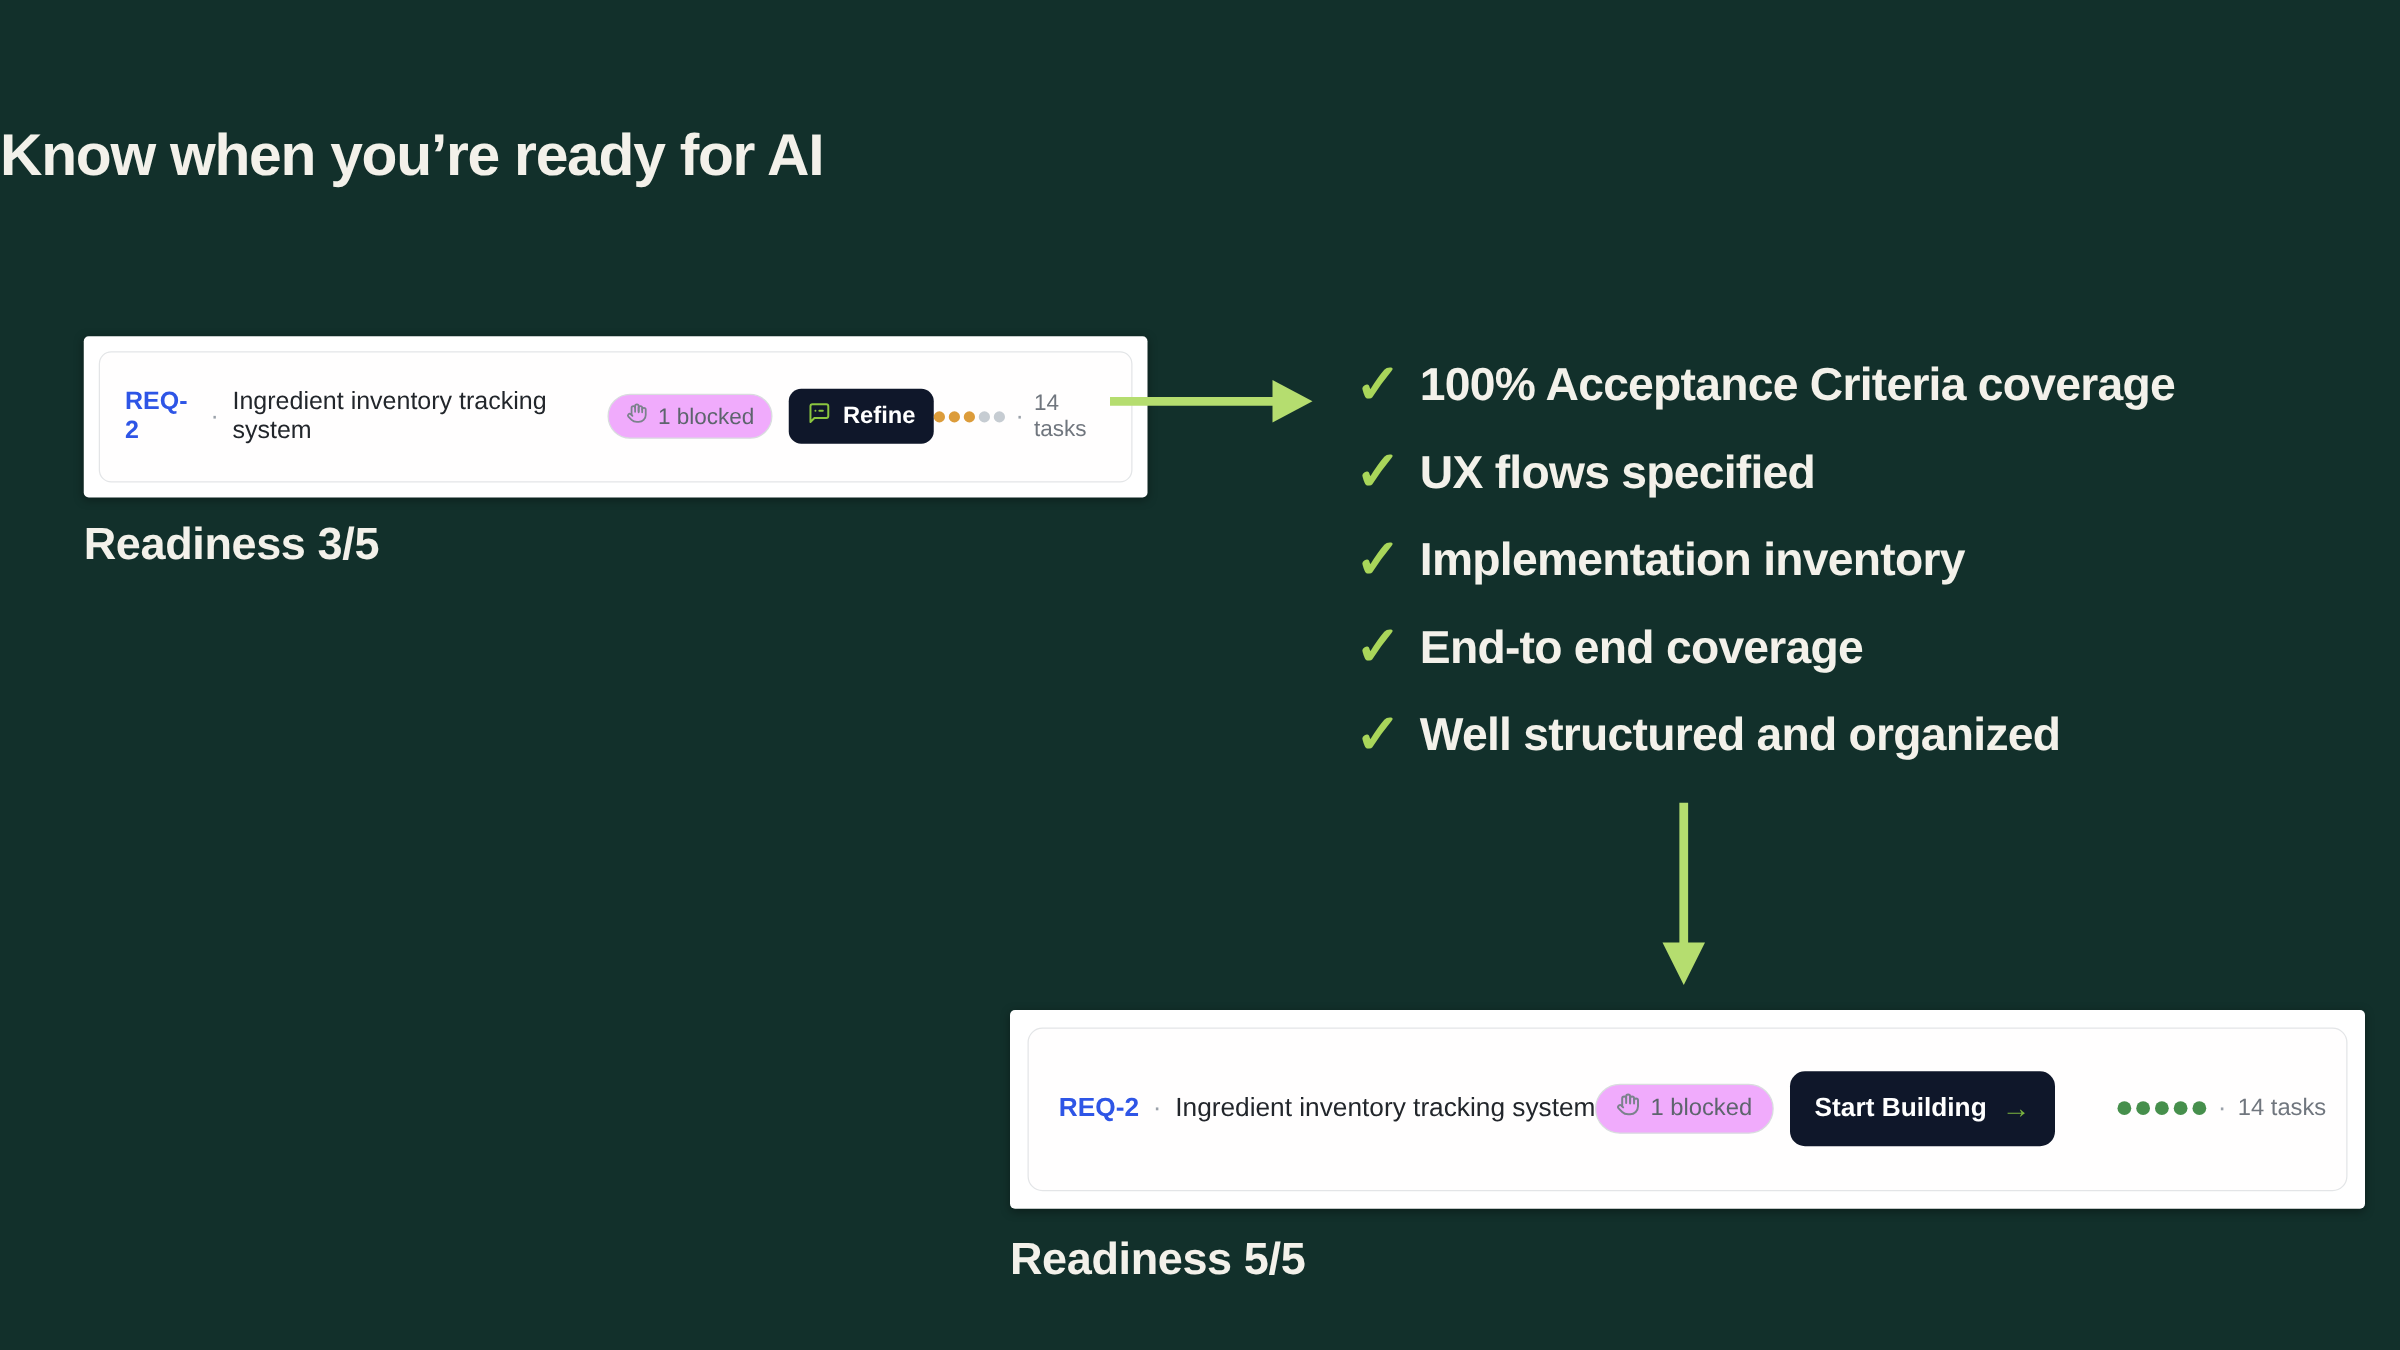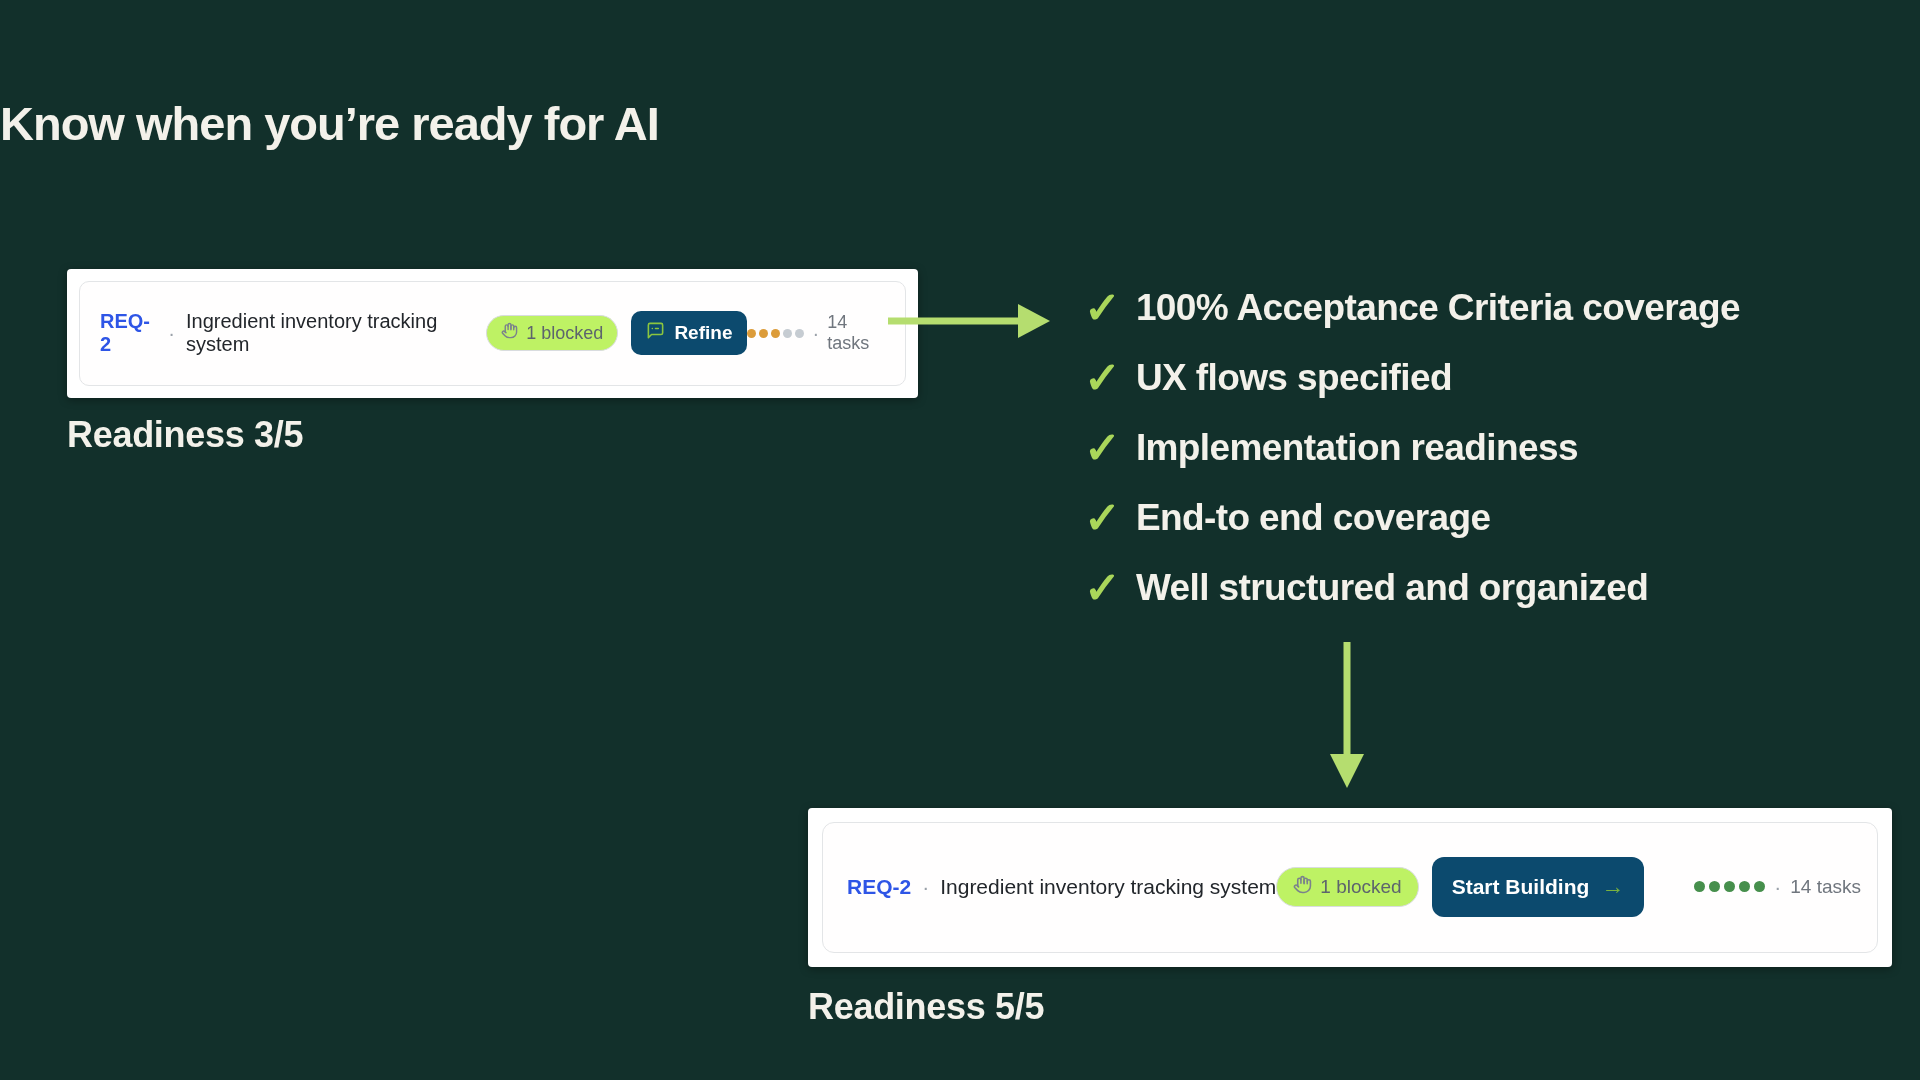--- a/index.html
+++ b/index.html
@@ -46,28 +46,28 @@
   #card-after .req-id    { font-size:21px; }
   #card-after .dot-sep   { font-size:21px; }
   #card-after .req-title { font-size:21px; }
 
   .card-right { display:flex; align-items:center; gap:13px; }
 
   .badge {
     display:flex; align-items:center; gap:8px;
     height:36px; padding:0 14px;
     border:1.5px solid #d9dcdf; border-radius:19px;
-    background:#bef264;
+    background:#f0abfc;
     color:#5d646d; font-size:18px;text-align:right;
   }
   #card-after .badge { height:40px; border-radius:21px; padding:0 16px; font-size:19px; }
 
   .btn-dark {
     display:flex; align-items:center; gap:9px;
-    background:#0c4a6e; color:#ffffff;
+    background:#0f172a; color:#ffffff;
     height:44px; padding:0 15px;
     border:none; border-radius:10px;
     font-family:"Liberation Sans", sans-serif;
     font-size:19px; font-weight:700;
     cursor:pointer;
   }
   #card-after .btn-dark { height:60px; padding:0 20px; border-radius:12px; font-size:21px; gap:12px; }
   .btn-arrow-glyph { color:#7ab23f; font-size:23px; font-weight:400; line-height:1; }
 
   .card-row-bottom {
@@ -174,21 +174,21 @@
   <li>
     <span class="check-glyph">✓</span>
     <span class="check-label">100% Acceptance Criteria coverage</span>
   </li>
   <li>
     <span class="check-glyph">✓</span>
     <span class="check-label">UX flows specified</span>
   </li>
   <li>
     <span class="check-glyph">✓</span>
-    <span class="check-label">Implementation readiness</span>
+    <span class="check-label">Implementation inventory</span>
   </li>
   <li>
     <span class="check-glyph">✓</span>
     <span class="check-label">End-to end coverage</span>
   </li>
   <li>
     <span class="check-glyph">✓</span>
     <span class="check-label">Well structured and organized</span>
   </li>
 </ul>

